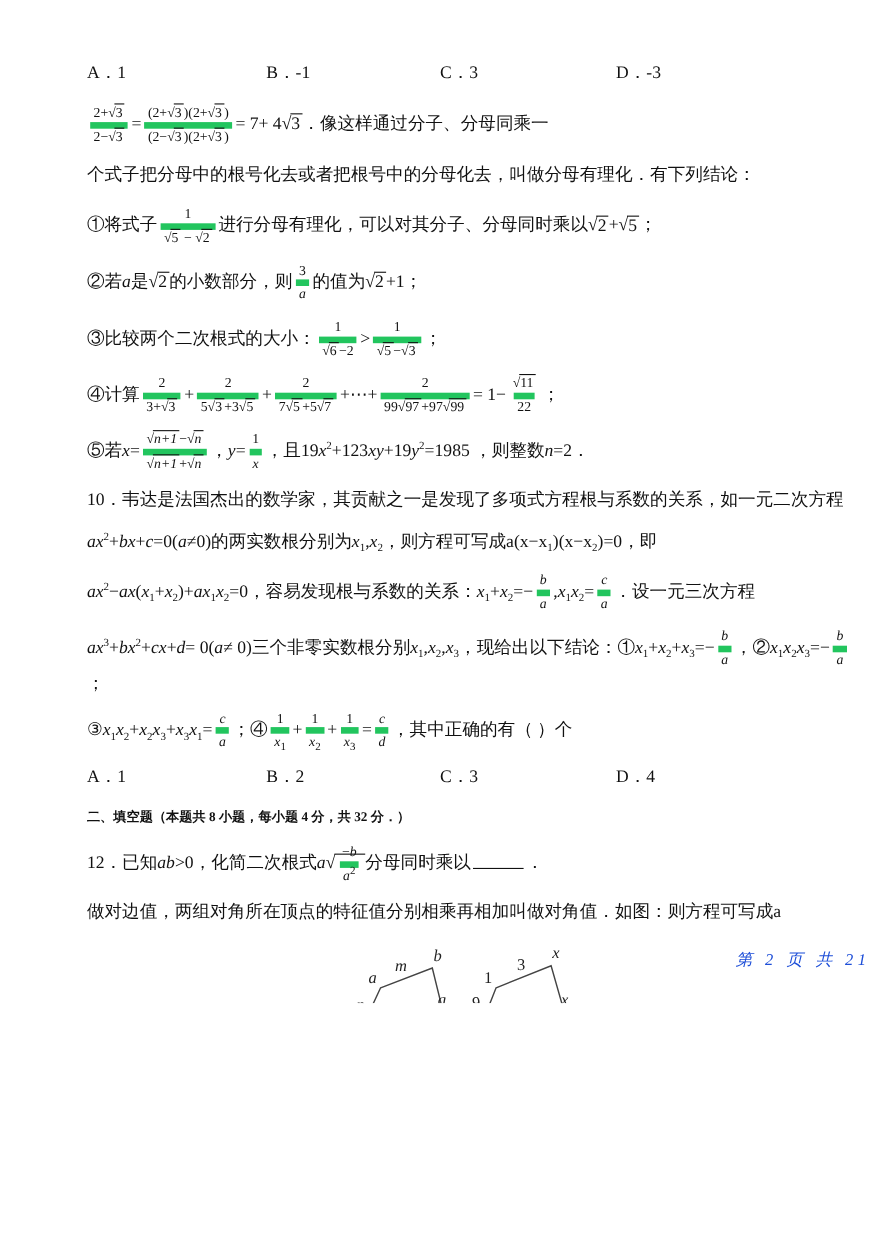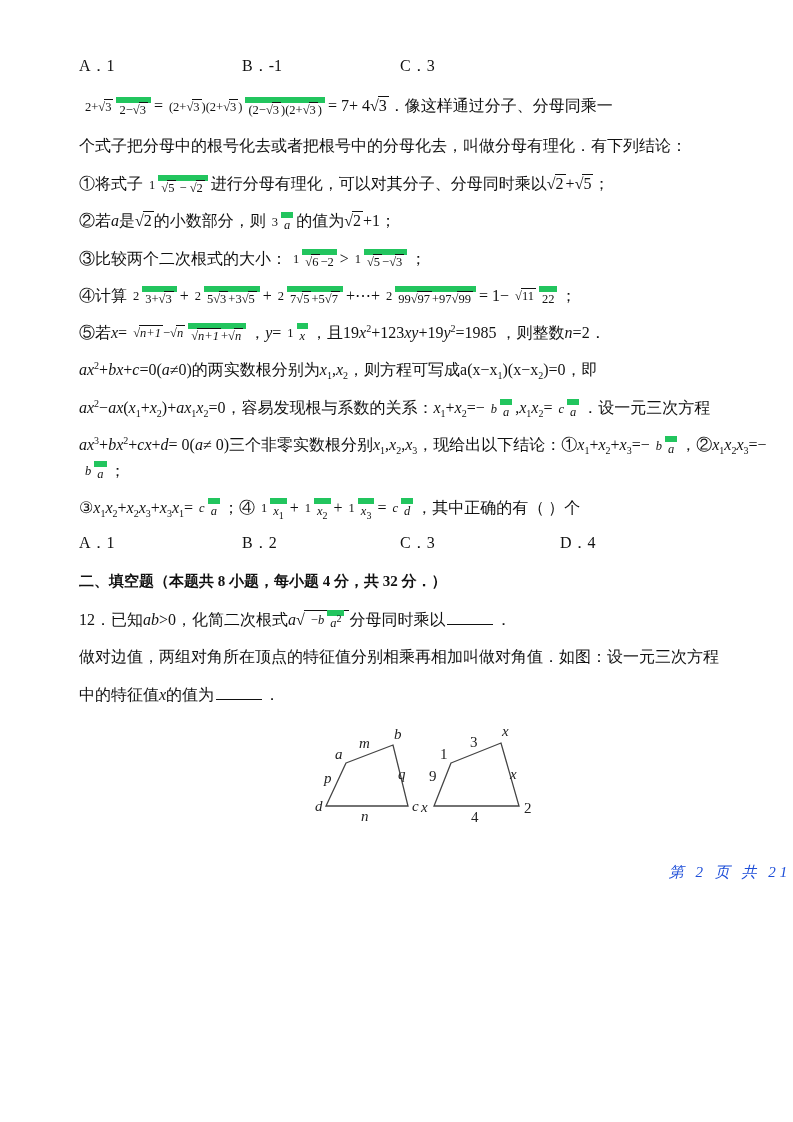--- a/index.html
+++ b/index.html
@@ -3,29 +3,29 @@
 <meta charset="utf-8">
 <style>
   html,body{margin:0;padding:0;background:#fff;}
   .page{
     width:793px;height:912px;position:relative;overflow:hidden;background:#ffffff;
     font-family:"Liberation Serif","DejaVu Serif",serif;color:#111;
     box-sizing:border-box;padding:56px 34px 0 54px;margin-left:25px;
   }
   .doc-body{width:705px;}
   .line{margin:0 0 15px 0;font-size:16px;line-height:1.45;white-space:normal;}
-  .line.bold{font-weight:bold;font-size:15px;}
+  .line.bold{font-weight:bold;font-size:12px;}
   .line.tall{margin-bottom:12px;}
   .opts{display:grid;grid-template-columns:163px 158px 160px 1fr;margin:0 0 17px 0;font-size:16px;}
   .opt{white-space:nowrap;}
   .t{font-style:normal;}
   .i{font-style:italic;font-family:"Liberation Serif",serif;}
   sup{font-size:10px;line-height:0;}
   sub{font-size:10px;line-height:0;}
-  .frac{display:inline-flex;flex-direction:row;align-items:center;vertical-align:middle;
+  .frac{display:inline-flex;flex-direction:column;align-items:center;vertical-align:middle;
         font-size:12.5px;line-height:1.25;margin:1px 3px;text-align:center;}
   .fn{display:block;padding:0 3px;white-space:nowrap;}
   .fd{display:block;border-top:6px solid #22c55e;padding:0 3px;white-space:nowrap;}
   .sqrt{white-space:nowrap;}
   .rsign{font-style:normal;letter-spacing:-1px;}
   .rad{border-top:1px solid #111;padding:0 2px 0 1px;}
   .blank{display:inline-block;width:46px;border-bottom:1px solid #111;height:0.95em;vertical-align:baseline;margin:0 2px;}
   .figure-wrap{margin:4px 0 0 212px;}
   .figure-wrap svg text{font-size:15px;font-family:"Liberation Serif",serif;fill:#222;}
   .figure-wrap svg text.vi{font-style:italic;}
@@ -35,20 +35,21 @@
 </head>
 <body>
 
 <div class="page">
 
   <div class="doc-body">
       <p class="opts">
         <span class="opt">A．1</span>
         <span class="opt">B．-1</span>
         <span class="opt">C．3</span>
+        <span class="opt">D．-3</span>
       </p>
       <p class="line"><span class="frac">
           <span class="fn"><span class="t">2+</span><span class="sqrt"><span class="rsign">√</span><span class="rad">3</span></span></span>
           <span class="fd"><span class="t">2−</span><span class="sqrt"><span class="rsign">√</span><span class="rad">3</span></span></span>
         </span><span class="t">=</span><span class="frac">
           <span class="fn"><span class="t">(2+</span><span class="sqrt"><span class="rsign">√</span><span class="rad">3</span></span><span class="t">)(2+</span><span class="sqrt"><span class="rsign">√</span><span class="rad">3</span></span><span class="t">)</span></span>
           <span class="fd"><span class="t">(2−</span><span class="sqrt"><span class="rsign">√</span><span class="rad">3</span></span><span class="t">)(2+</span><span class="sqrt"><span class="rsign">√</span><span class="rad">3</span></span><span class="t">)</span></span>
         </span><span class="t">= 7+ 4</span><span class="sqrt"><span class="rsign">√</span><span class="rad">3</span></span><span class="t">．像这样通过分子、分母同乘一</span></p>
       <p class="line"><span class="t">个式子把分母中的根号化去或者把根号中的分母化去，叫做分母有理化．有下列结论：</span></p>
       <p class="line tall"><span class="t">①将式子</span><span class="frac">
@@ -82,20 +83,21 @@
           <span class="fn"><span class="sqrt"><span class="rsign">√</span><span class="rad">11</span></span></span>
           <span class="fd"><span class="t">22</span></span>
         </span><span class="t">；</span></p>
       <p class="line tall"><span class="t">⑤若</span><span class="i">x</span><span class="t">=</span><span class="frac">
           <span class="fn"><span class="sqrt"><span class="rsign">√</span><span class="rad i">n+1</span></span><span class="t">−</span><span class="sqrt"><span class="rsign">√</span><span class="rad i">n</span></span></span>
           <span class="fd"><span class="sqrt"><span class="rsign">√</span><span class="rad i">n+1</span></span><span class="t">+</span><span class="sqrt"><span class="rsign">√</span><span class="rad i">n</span></span></span>
         </span><span class="t">，</span><span class="i">y</span><span class="t">=</span><span class="frac">
           <span class="fn"><span class="t">1</span></span>
           <span class="fd"><span class="i">x</span></span>
         </span><span class="t">，且19</span><span class="i">x</span><sup>2</sup><span class="t">+123</span><span class="i">xy</span><span class="t">+19</span><span class="i">y</span><sup>2</sup><span class="t">=1985 ，则整数</span><span class="i">n</span><span class="t">=2．</span></p>
+      <p class="line"><span class="t">10．韦达是法国杰出的数学家，其贡献之一是发现了多项式方程根与系数的关系，如一元二次方程</span></p>
       <p class="line"><span class="i">ax</span><sup>2</sup><span class="t">+</span><span class="i">bx</span><span class="t">+</span><span class="i">c</span><span class="t">=0(</span><span class="i">a</span><span class="t">≠0)</span><span class="t">的两实数根分别为</span><span class="i">x</span><sub>1</sub><span class="t">,</span><span class="i">x</span><sub>2</sub><span class="t">，则方程可写成a(x−x</span><sub>1</sub><span class="t">)(x−x</span><sub>2</sub><span class="t">)=0，即</span></p>
       <p class="line tall"><span class="i">ax</span><sup>2</sup><span class="t">−</span><span class="i">ax</span><span class="t">(</span><span class="i">x</span><sub>1</sub><span class="t">+</span><span class="i">x</span><sub>2</sub><span class="t">)+</span><span class="i">ax</span><sub>1</sub><span class="i">x</span><sub>2</sub><span class="t">=0，容易发现根与系数的关系：</span><span class="i">x</span><sub>1</sub><span class="t">+</span><span class="i">x</span><sub>2</sub><span class="t">=−</span><span class="frac">
           <span class="fn"><span class="i">b</span></span>
           <span class="fd"><span class="i">a</span></span>
         </span><span class="t">,</span><span class="i">x</span><sub>1</sub><span class="i">x</span><sub>2</sub><span class="t">=</span><span class="frac">
           <span class="fn"><span class="i">c</span></span>
           <span class="fd"><span class="i">a</span></span>
         </span><span class="t">．设一元三次方程</span></p>
       <p class="line tall"><span class="i">ax</span><sup>3</sup><span class="t">+</span><span class="i">bx</span><sup>2</sup><span class="t">+</span><span class="i">cx</span><span class="t">+</span><span class="i">d</span><span class="t">= 0(</span><span class="i">a</span><span class="t">≠ 0)</span><span class="t">三个非零实数根分别</span><span class="i">x</span><sub>1</sub><span class="t">,</span><span class="i">x</span><sub>2</sub><span class="t">,</span><span class="i">x</span><sub>3</sub><span class="t">，现给出以下结论：①</span><span class="i">x</span><sub>1</sub><span class="t">+</span><span class="i">x</span><sub>2</sub><span class="t">+</span><span class="i">x</span><sub>3</sub><span class="t">=−</span><span class="frac">
           <span class="fn"><span class="i">b</span></span>
@@ -124,22 +126,21 @@
         <span class="opt">A．1</span>
         <span class="opt">B．2</span>
         <span class="opt">C．3</span>
         <span class="opt">D．4</span>
       </p>
       <p class="line bold"><span class="t">二、填空题（本题共 8 小题，每小题 4 分，共 32 分．）</span></p>
       <p class="line tall"><span class="t">12．已知</span><span class="i">ab</span><span class="t">&gt;0，化简二次根式</span><span class="i">a</span><span class="sqrt"><span class="rsign">√</span><span class="rad"><span class="frac">
               <span class="fn"><span class="t">−</span><span class="i">b</span></span>
               <span class="fd"><span class="i">a</span><sup>2</sup></span>
             </span></span></span><span class="t">分母同时乘以</span><span class="blank"></span><span class="t">．</span></p>
-      <p class="line"><span class="t">做对边值，两组对角所在顶点的特征值分别相乘再相加叫做对角值．如图：设一元三次方程</span></p>
-      <p class="line"><span class="t">中的特征值</span><span class="i">x</span><span class="t">的值为</span><span class="blank"></span><span class="t">．</span></p>
+      <p class="line"><span class="t">做对边值，两组对角所在顶点的特征值分别相乘再相加叫做对角值．如图：则方程可写成a</span></p>
     </div>
 
   <div class="figure-wrap">
     <svg width="260" height="112" viewBox="0 0 260 112">
 
       <polygon points="55,42 102,24 117,85 35,85" fill="none" stroke="#444" stroke-width="1.3"></polygon>
       <text x="44" y="38" class="vi">a</text>
       <text x="103" y="18" class="vi">b</text>
       <text x="121" y="90" class="vi">c</text>
       <text x="24" y="90" class="vi">d</text>

